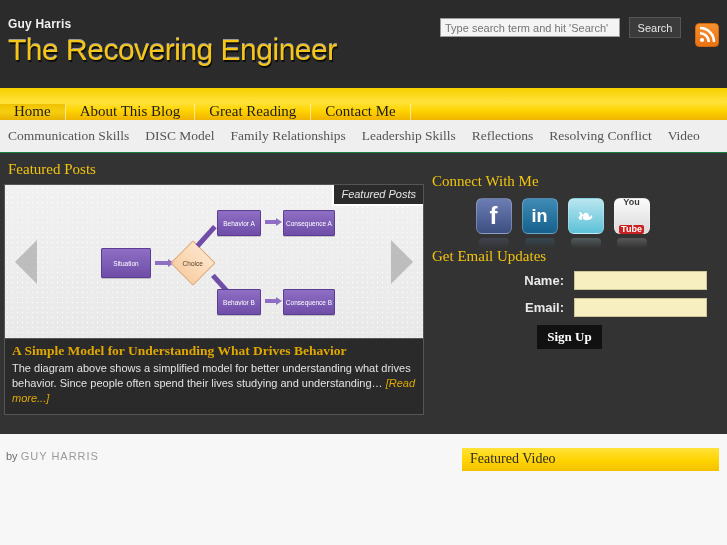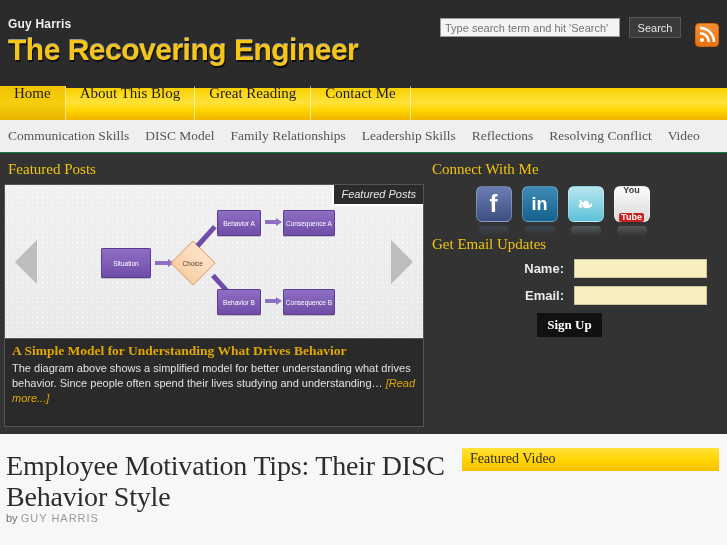--- a/index.html
+++ b/index.html
@@ -25,21 +25,21 @@
     font-size: 12px;
     font-weight: bold;
     letter-spacing: .2px;
   }
   .brand-title {
     position: absolute;
     left: 8px; top: 33px;
     color: #f5c518;
     font-family: "Liberation Sans", sans-serif;
     font-size: 30px;
-    font-weight: bold;
+    font-weight: normal;
     letter-spacing: -0.5px;
     text-shadow: 1px 2px 0 #0d0d0d, 0 -1px 0 #9a9a9a;
   }
   .search-wrap {
     position: absolute;
     right: 46px; top: 17px;
     display: flex;
     align-items: center;
     gap: 9px;
   }
@@ -76,21 +76,21 @@
   
   .nav-primary {
     position: relative;
     height: 32px;
     background: linear-gradient(#f7d000 0%, #ffe23a 45%, #ffd400 70%, #f0b400 100%);
     display: flex;
     align-items: flex-end;
     font-family: "Liberation Serif", serif;
   }
   .nav-primary .nav-item {
-    padding: 0 14px 19px 14px;
+    padding: 0 14px 1px 14px;
     font-size: 15px;
     color: #1d1d1d;
     cursor: pointer;
     border-right: 1px solid rgba(255,255,255,.55);
     line-height: 1;
     white-space: nowrap;
   }
   .nav-primary .nav-item.active {
     background: linear-gradient(#f0c200 0%, #f6cf10 50%, #e8b200 100%);
   }
@@ -188,21 +188,21 @@
     border-top: 4px solid transparent; border-bottom: 4px solid transparent;
     border-left: 6px solid #8e6fc4;
   }
   .dgm-diag { position:absolute; width: 5px; background:#6f4da8; }
 
   .caption-box {
     width: 420px;
     background: #2a2a2a;
     border: 1px solid #555;
     border-top: none;
-    padding: 5px 7px 20px 7px;
+    padding: 5px 7px 8px 7px;
   }
   .caption-title {
     color: #e0a800;
     font-family: "Liberation Serif", serif;
     font-weight: bold;
     font-size: 13.5px;
     line-height: 14px;
     cursor: pointer;
   }
   .caption-text {
@@ -213,21 +213,21 @@
     margin-top: 3px;
   }
   .read-more {
     color: #e0a800;
     font-style: italic;
     cursor: pointer;
   }
 
   
   .sidebar-col { width: 303px; padding: 8px 10px 0 8px; }
-  .sidebar-heading { margin-bottom: 2px; }
+  .sidebar-heading { margin-bottom: 2px; margin-top: 12px; }
   .social-row {
     display: flex; gap: 10px; justify-content: center;
     margin: 8px 0 2px 0; padding-right: 24px;
   }
   .social-icon {
     width: 36px; height: 36px;
     border-radius: 6px;
     display: flex; align-items: center; justify-content: center;
     color: #fff;
     font-family: "Liberation Sans", sans-serif;
@@ -421,21 +421,20 @@
       <div class="signup-row">
         <button class="signup-btn">Sign Up</button>
       </div>
     </div>
 
   </div>
 </div>
 
 <div class="bottom">
   <div class="post-col">
-    <div class="post-title">Employee Motivation Tips: Their DISC Behavior Style</div>
     <div class="post-byline">
       <span class="by">by </span><span>GUY HARRIS</span>
     </div>
   </div>
   <div class="video-col">
     <div class="video-bar">Featured Video</div>
   </div>
 </div>
 
 </body></html>

